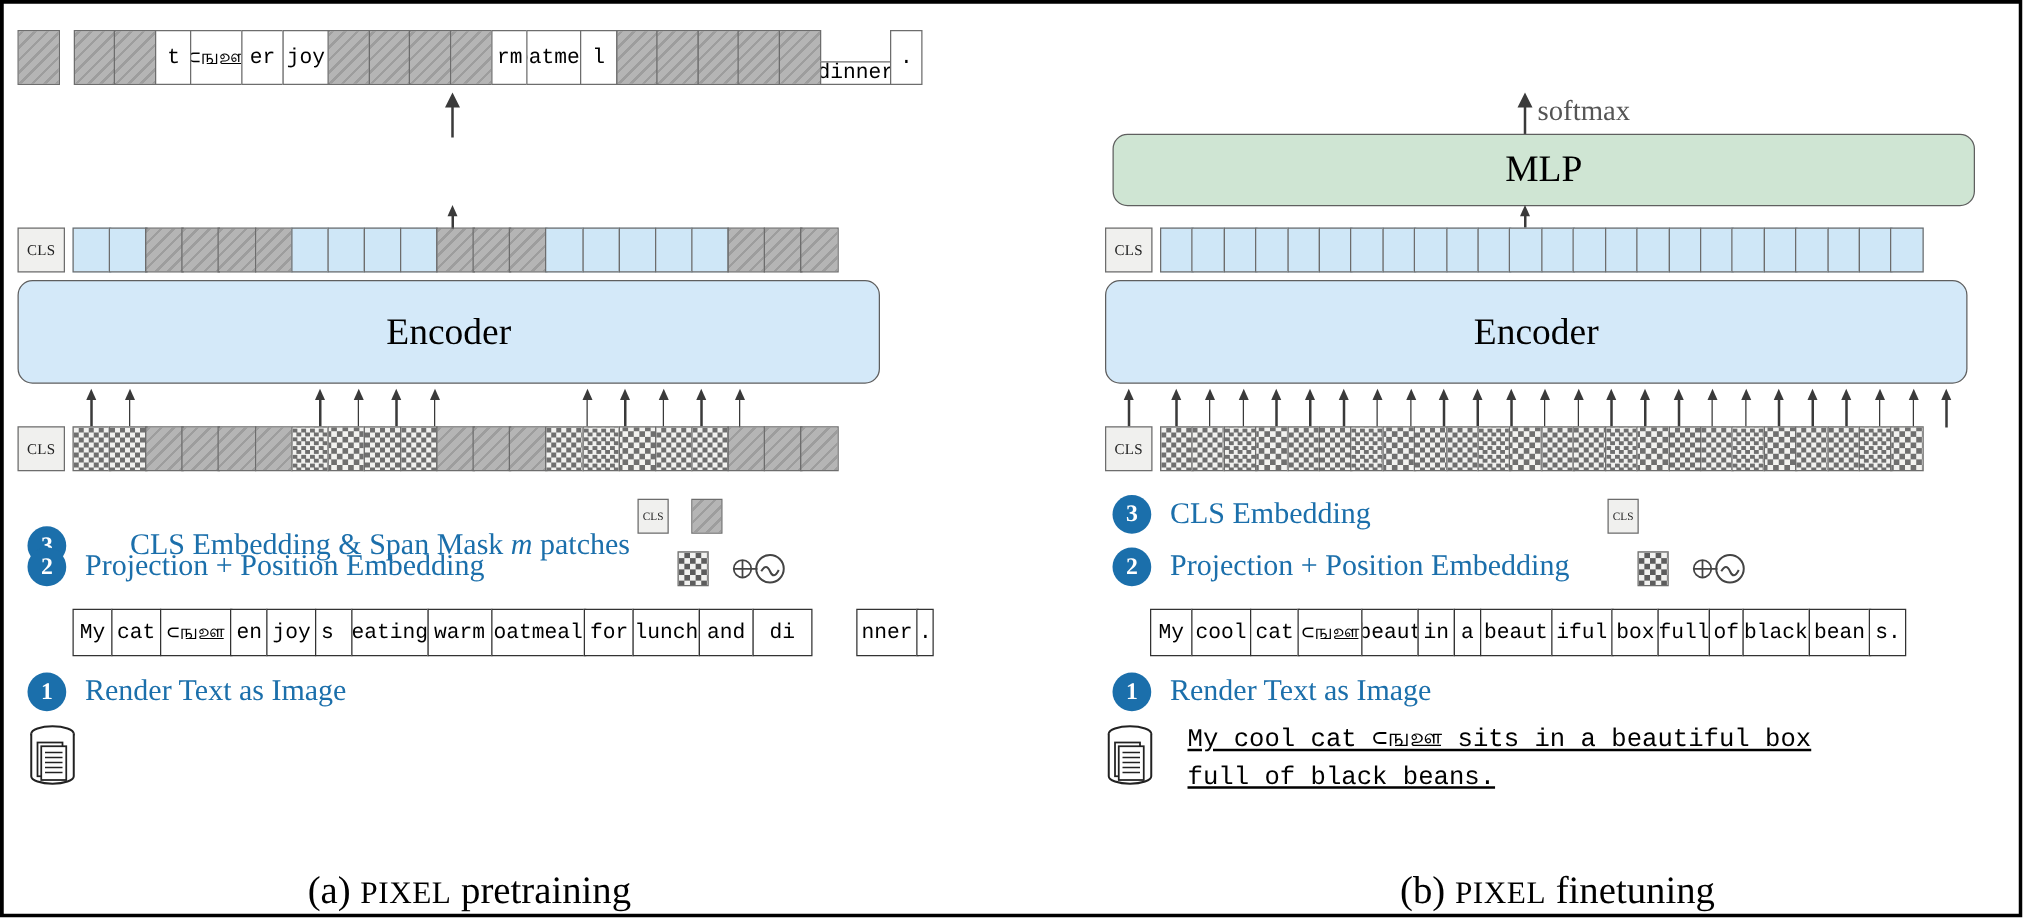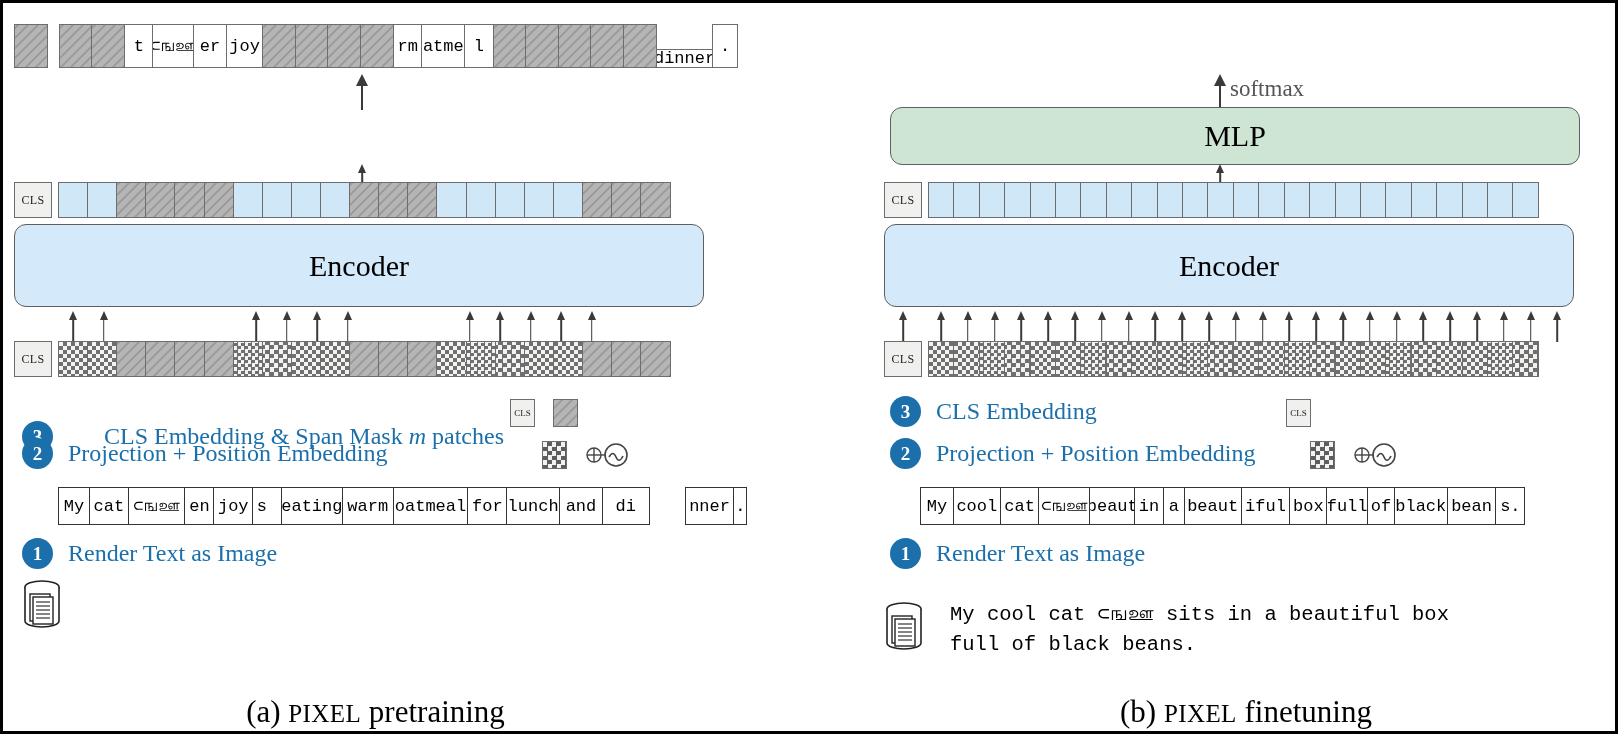--- a/index.html
+++ b/index.html
@@ -635,21 +635,21 @@
       <div class="tcell" style="width: 54px;">black</div>
       <div class="tcell" style="width: 50px;">bean</div>
       <div class="tcell" style="width: 30px;">s.</div>
     </div>
 
   <div class="legend-row" style="left:32px;top:538px;">
     <div class="badge">1</div>
     <div class="legend-label">Render Text as Image</div>
   </div>
 
-  <div class="dbrow" style="left:24px;top:600px;">
+  <div class="dbrow" style="left:24px;top:578px;text-decoration:underline;">
     <div>
       <svg width="46" height="52" viewBox="0 0 46 52">
         <ellipse cx="22" cy="9" rx="17" ry="6" fill="#fff" stroke="#222" stroke-width="1.6"></ellipse>
         <path d="M5 9 V43 a17 6 0 0 0 34 0 V9" fill="#fff" stroke="#222" stroke-width="1.6"></path>
         <rect x="10" y="16" width="20" height="27" fill="#fff" stroke="#222" stroke-width="1.4"></rect>
         <rect x="13" y="19" width="20" height="27" fill="#fff" stroke="#222" stroke-width="1.4"></rect>
         <g stroke="#222" stroke-width="1.1">
           <line x1="16" y1="24" x2="30" y2="24"></line>
             <line x1="16" y1="28" x2="30" y2="28"></line>
           <line x1="16" y1="32" x2="30" y2="32"></line>

